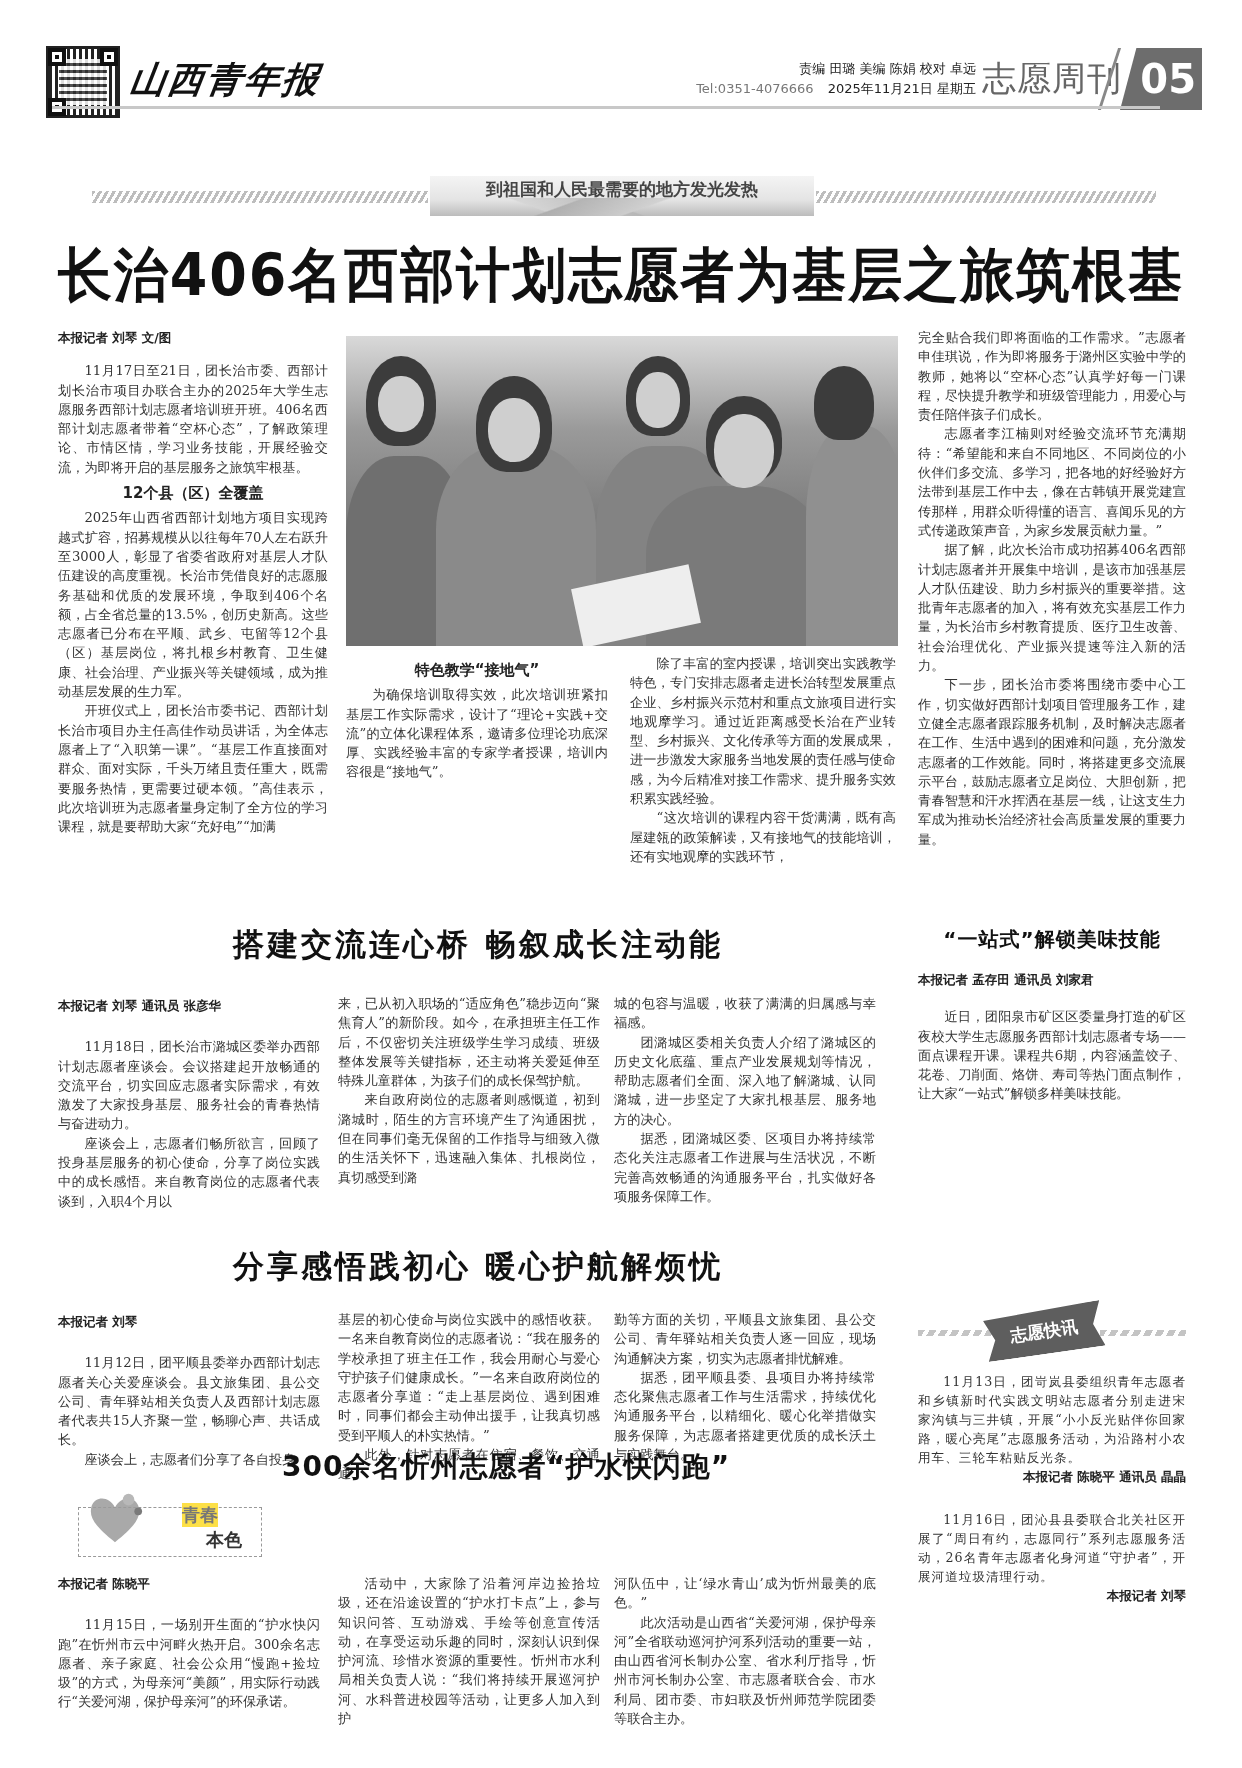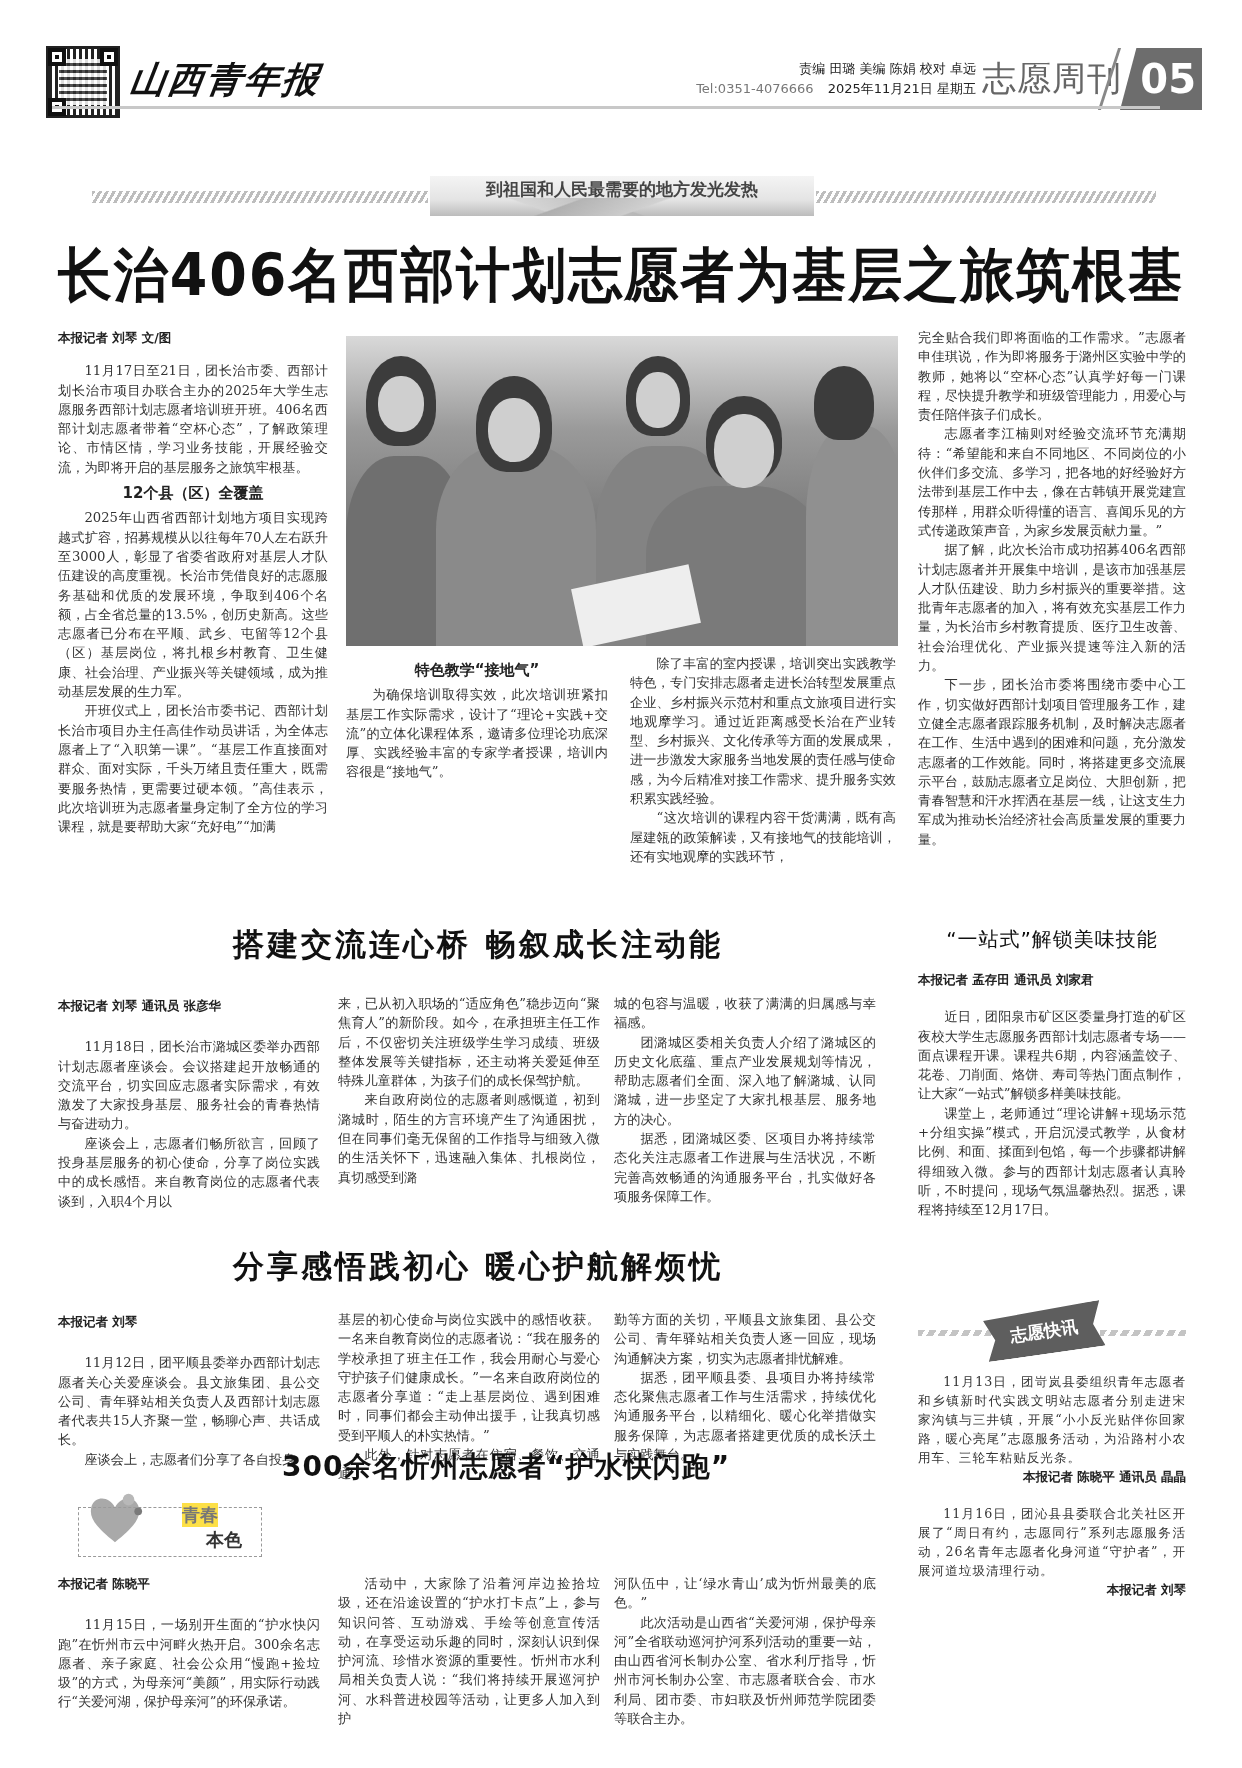--- a/index.html
+++ b/index.html
@@ -45,21 +45,21 @@
      background: linear-gradient(180deg, #d9d9d9 0%, #9a9a9a 30%, #7c7c7c 60%, #b5b5b5 100%); }
   .photo .person { position: absolute; border-radius: 50% 50% 40% 40%; background: #3c3c3c; }
   .photo .body { position: absolute; border-radius: 40% 40% 0 0; background: #7f7f7f; }
   .photo .face { position: absolute; border-radius: 48%; background: #cfcfcf; }
   .photo .paper { position: absolute; background: #eeeeee; transform: rotate(-12deg); }
 
   
   .sub-headline { font-family: "DejaVu Sans", sans-serif; font-weight: bold; color: #111; letter-spacing: 3px; }
 
   
-  .side-headline { font-family: "DejaVu Sans", sans-serif; font-weight: normal; font-size: 20px; color: #111; text-align: center; letter-spacing: 1px; }
+  .side-headline { font-family: "DejaVu Sans", sans-serif; font-weight: bold; font-size: 20px; color: #111; text-align: center; letter-spacing: 1px; }
 
   
   .flash-rule { top: 1330px; height: 6px; background: repeating-linear-gradient(120deg, #c4c4c4 0 6px, #fff 6px 10px); }
   .flash-badge { left: 985px; top: 1308px; width: 118px; height: 46px; background: #5e5e5e; color: #fff; font-family: "DejaVu Sans", sans-serif; font-weight: bold; font-size: 17px; line-height: 46px; text-align: center; transform: rotate(-8deg); clip-path: polygon(0 10%, 100% 0, 92% 50%, 100% 100%, 0 100%, 8% 55%); }
   .flash-col { font-family: "DejaVu Serif", serif; font-size: 12.6px; line-height: 19px; color: #333; letter-spacing: 1px; text-align: justify; }
   .flash-col p { text-indent: 2em; }
   .flash-credit { text-align: right; font-family: "DejaVu Sans", sans-serif; font-weight: bold; font-size: 12.5px; color: #222; letter-spacing: 0; }
 
   
   .youth-frame { left: 78px; top: 1507px; width: 184px; height: 50px; border: 1px dashed #999; }
@@ -150,21 +150,20 @@
 <div class="abs col" style="left:614px;top:994px;width:262px;">
   <p class="noindent">城的包容与温暖，收获了满满的归属感与幸福感。</p>
   <p>团潞城区委相关负责人介绍了潞城区的历史文化底蕴、重点产业发展规划等情况，帮助志愿者们全面、深入地了解潞城、认同潞城，进一步坚定了大家扎根基层、服务地方的决心。</p>
   <p>据悉，团潞城区委、区项目办将持续常态化关注志愿者工作进展与生活状况，不断完善高效畅通的沟通服务平台，扎实做好各项服务保障工作。</p>
 </div>
 
 <div class="abs side-headline" style="left:918px;top:926px;width:268px;">“一站式”解锁美味技能</div>
 <div class="abs col" style="left:918px;top:970px;width:268px;">
   <div class="byline" style="margin-bottom:18px">本报记者 孟存田 通讯员 刘家君</div>
   <p>近日，团阳泉市矿区区委量身打造的矿区夜校大学生志愿服务西部计划志愿者专场——面点课程开课。课程共6期，内容涵盖饺子、花卷、刀削面、烙饼、寿司等热门面点制作，让大家“一站式”解锁多样美味技能。</p>
-  <p>课堂上，老师通过“理论讲解+现场示范+分组实操”模式，开启沉浸式教学，从食材比例、和面、揉面到包馅，每一个步骤都讲解得细致入微。参与的西部计划志愿者认真聆听，不时提问，现场气氛温馨热烈。据悉，课程将持续至12月17日。</p>
 </div>
 
 <h2 class="abs sub-headline" style="left:60px;top:1246px;width:836px;text-align:center;font-size:31px;">分享感悟践初心  暖心护航解烦忧</h2>
 
 <div class="abs col" style="left:58px;top:1312px;width:262px;">
   <div class="byline" style="margin-bottom:22px">本报记者 刘琴</div>
   <p>11月12日，团平顺县委举办西部计划志愿者关心关爱座谈会。县文旅集团、县公交公司、青年驿站相关负责人及西部计划志愿者代表共15人齐聚一堂，畅聊心声、共话成长。</p>
   <p>座谈会上，志愿者们分享了各自投身</p>
 </div>
 <div class="abs col" style="left:338px;top:1310px;width:262px;">
@@ -197,21 +196,21 @@
 <div class="abs col" style="left:614px;top:1574px;width:262px;">
   <p class="noindent">河队伍中，让‘绿水青山’成为忻州最美的底色。”</p>
   <p>此次活动是山西省“关爱河湖，保护母亲河”全省联动巡河护河系列活动的重要一站，由山西省河长制办公室、省水利厅指导，忻州市河长制办公室、市志愿者联合会、市水利局、团市委、市妇联及忻州师范学院团委等联合主办。</p>
 </div>
 
 <div class="abs flash-rule" style="left:918px;width:76px;"></div>
 <div class="abs flash-rule" style="left:1100px;width:86px;"></div>
 <div class="abs flash-badge">志愿快讯</div>
 
 <div class="abs flash-col" style="left:918px;top:1372px;width:268px;">
-  <div style="margin-bottom:18px">
+  <div style="margin-bottom:24px">
     <p>11月13日，团岢岚县委组织青年志愿者和乡镇新时代实践文明站志愿者分别走进宋家沟镇与三井镇，开展“小小反光贴伴你回家路，暖心亮尾”志愿服务活动，为沿路村小农用车、三轮车粘贴反光条。</p>
     <div class="flash-credit">本报记者 陈晓平 通讯员 晶晶</div>
   </div>
   <div style="margin-bottom:18px">
     <p>11月16日，团沁县县委联合北关社区开展了“周日有约，志愿同行”系列志愿服务活动，26名青年志愿者化身河道“守护者”，开展河道垃圾清理行动。</p>
     <div class="flash-credit">本报记者 刘琴</div>
   </div>
 </div>
 
 </body></html>

